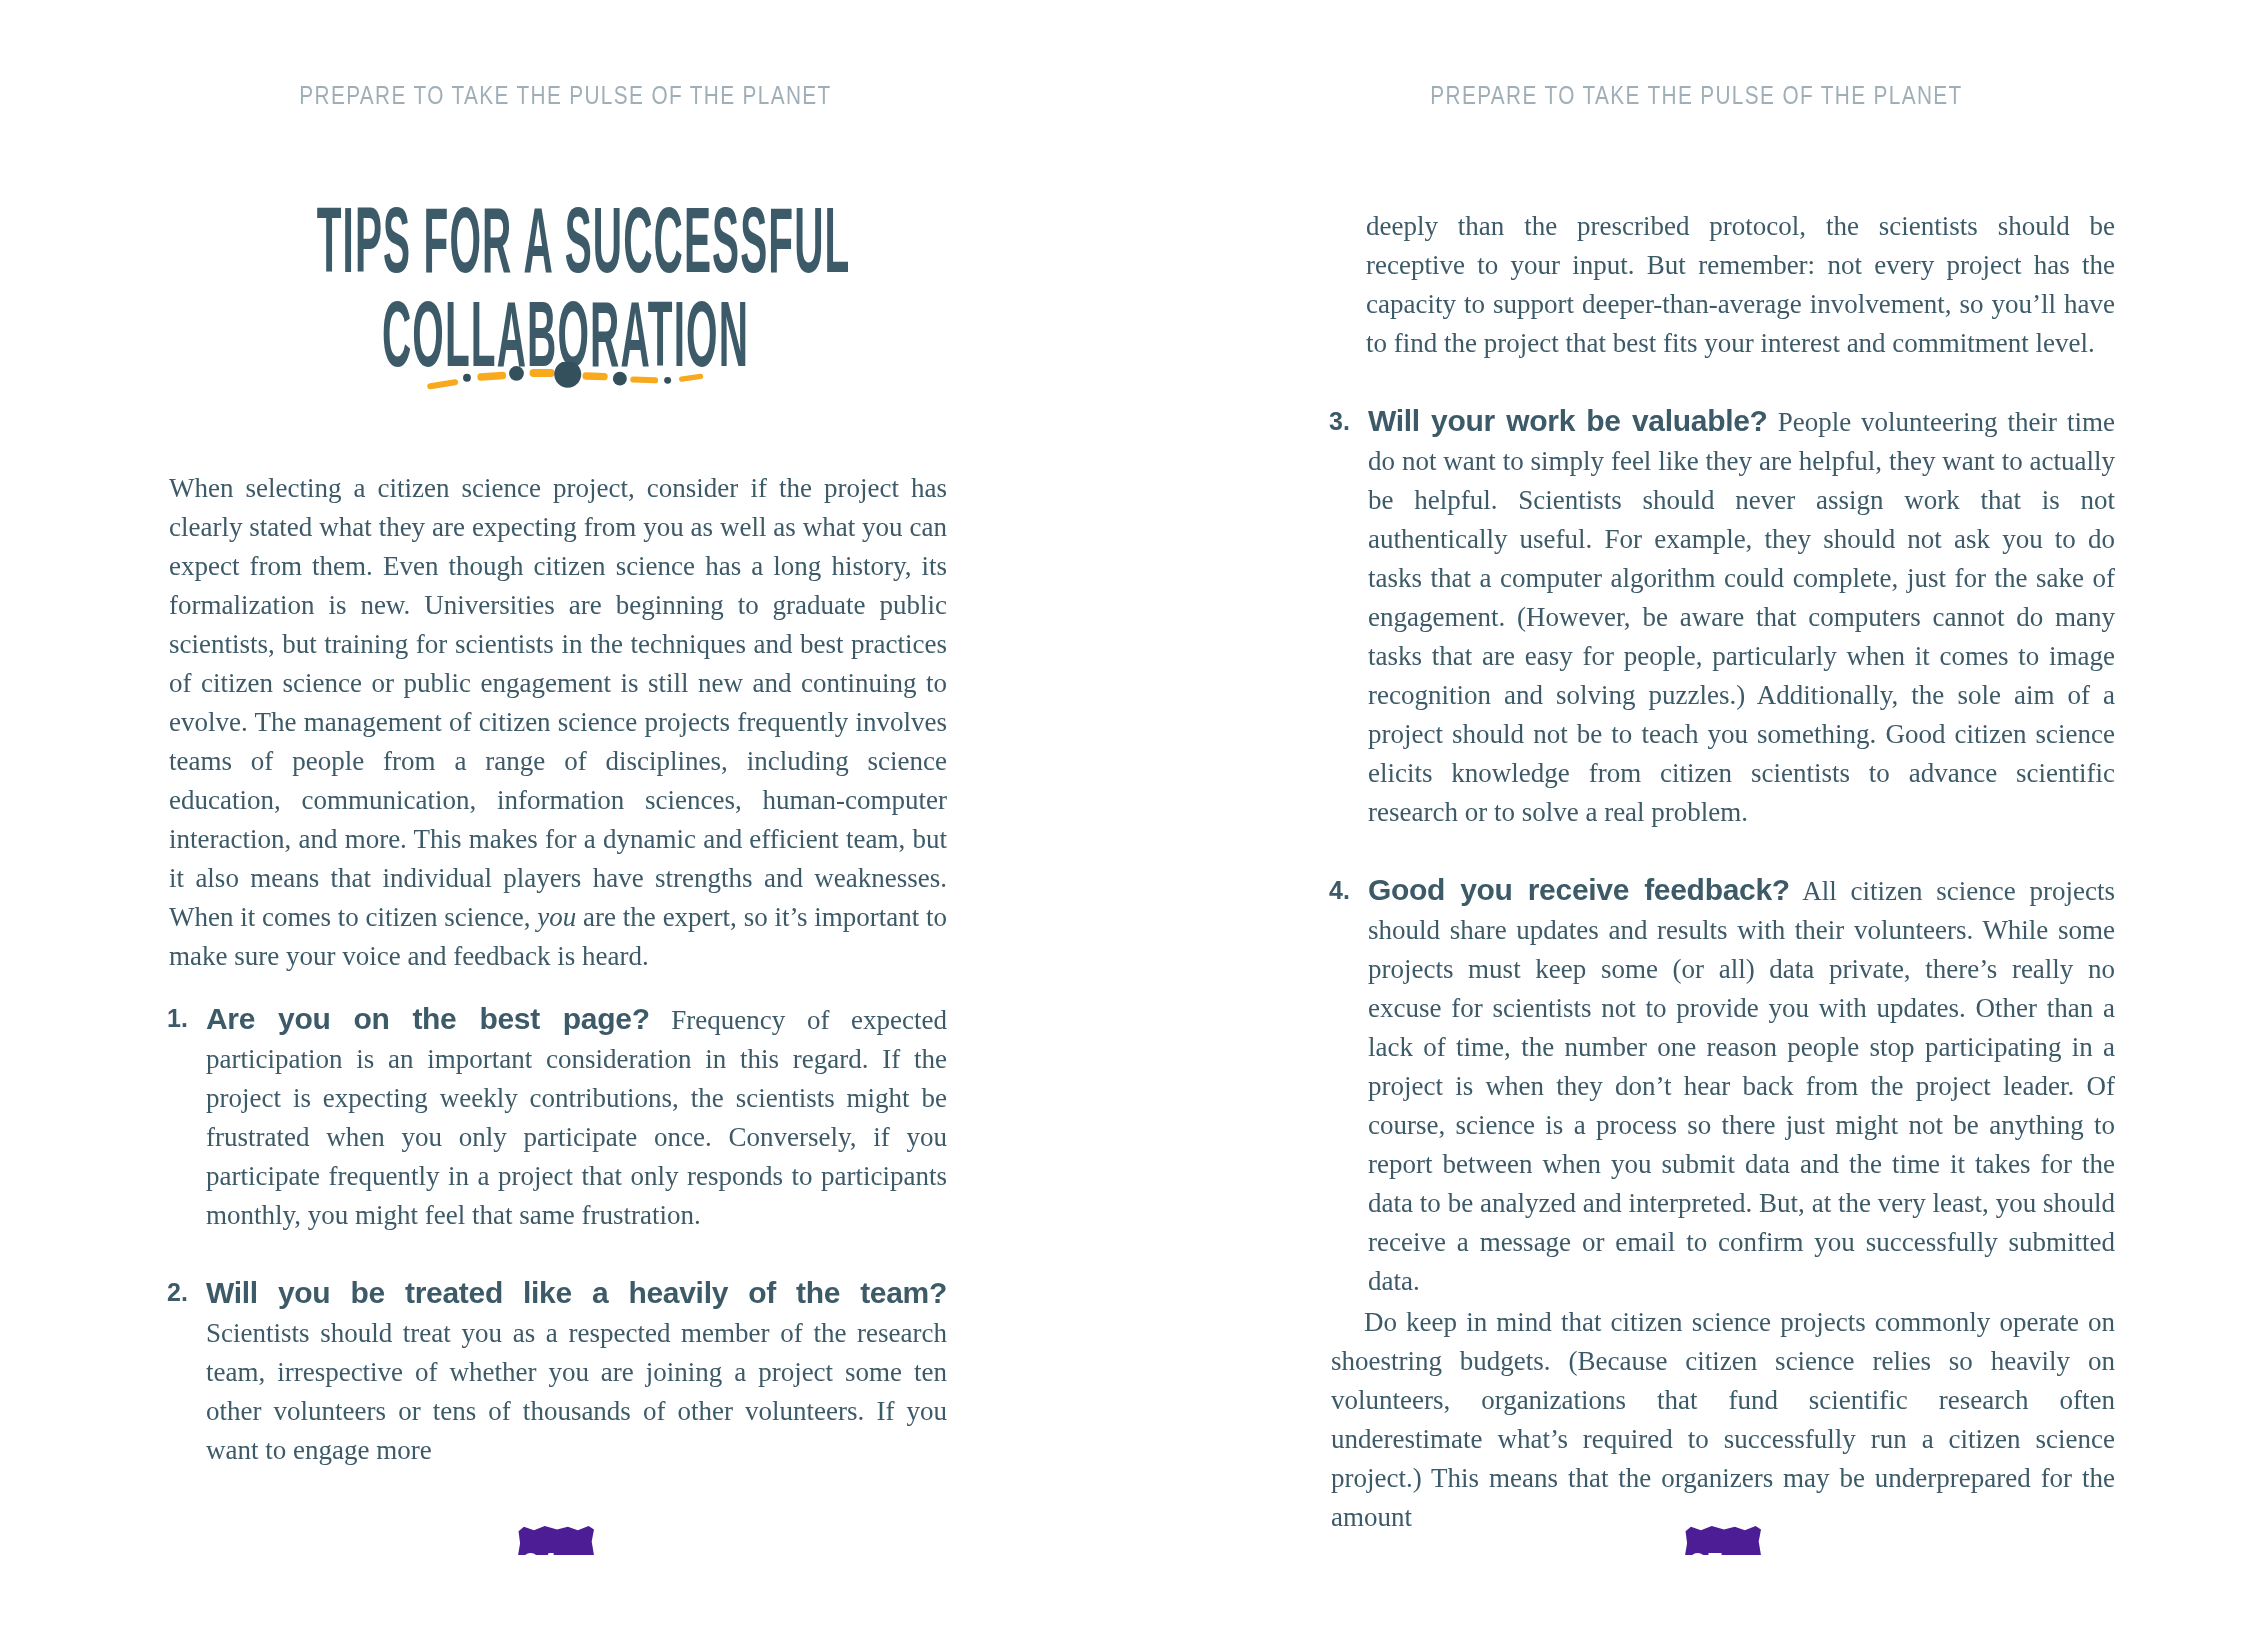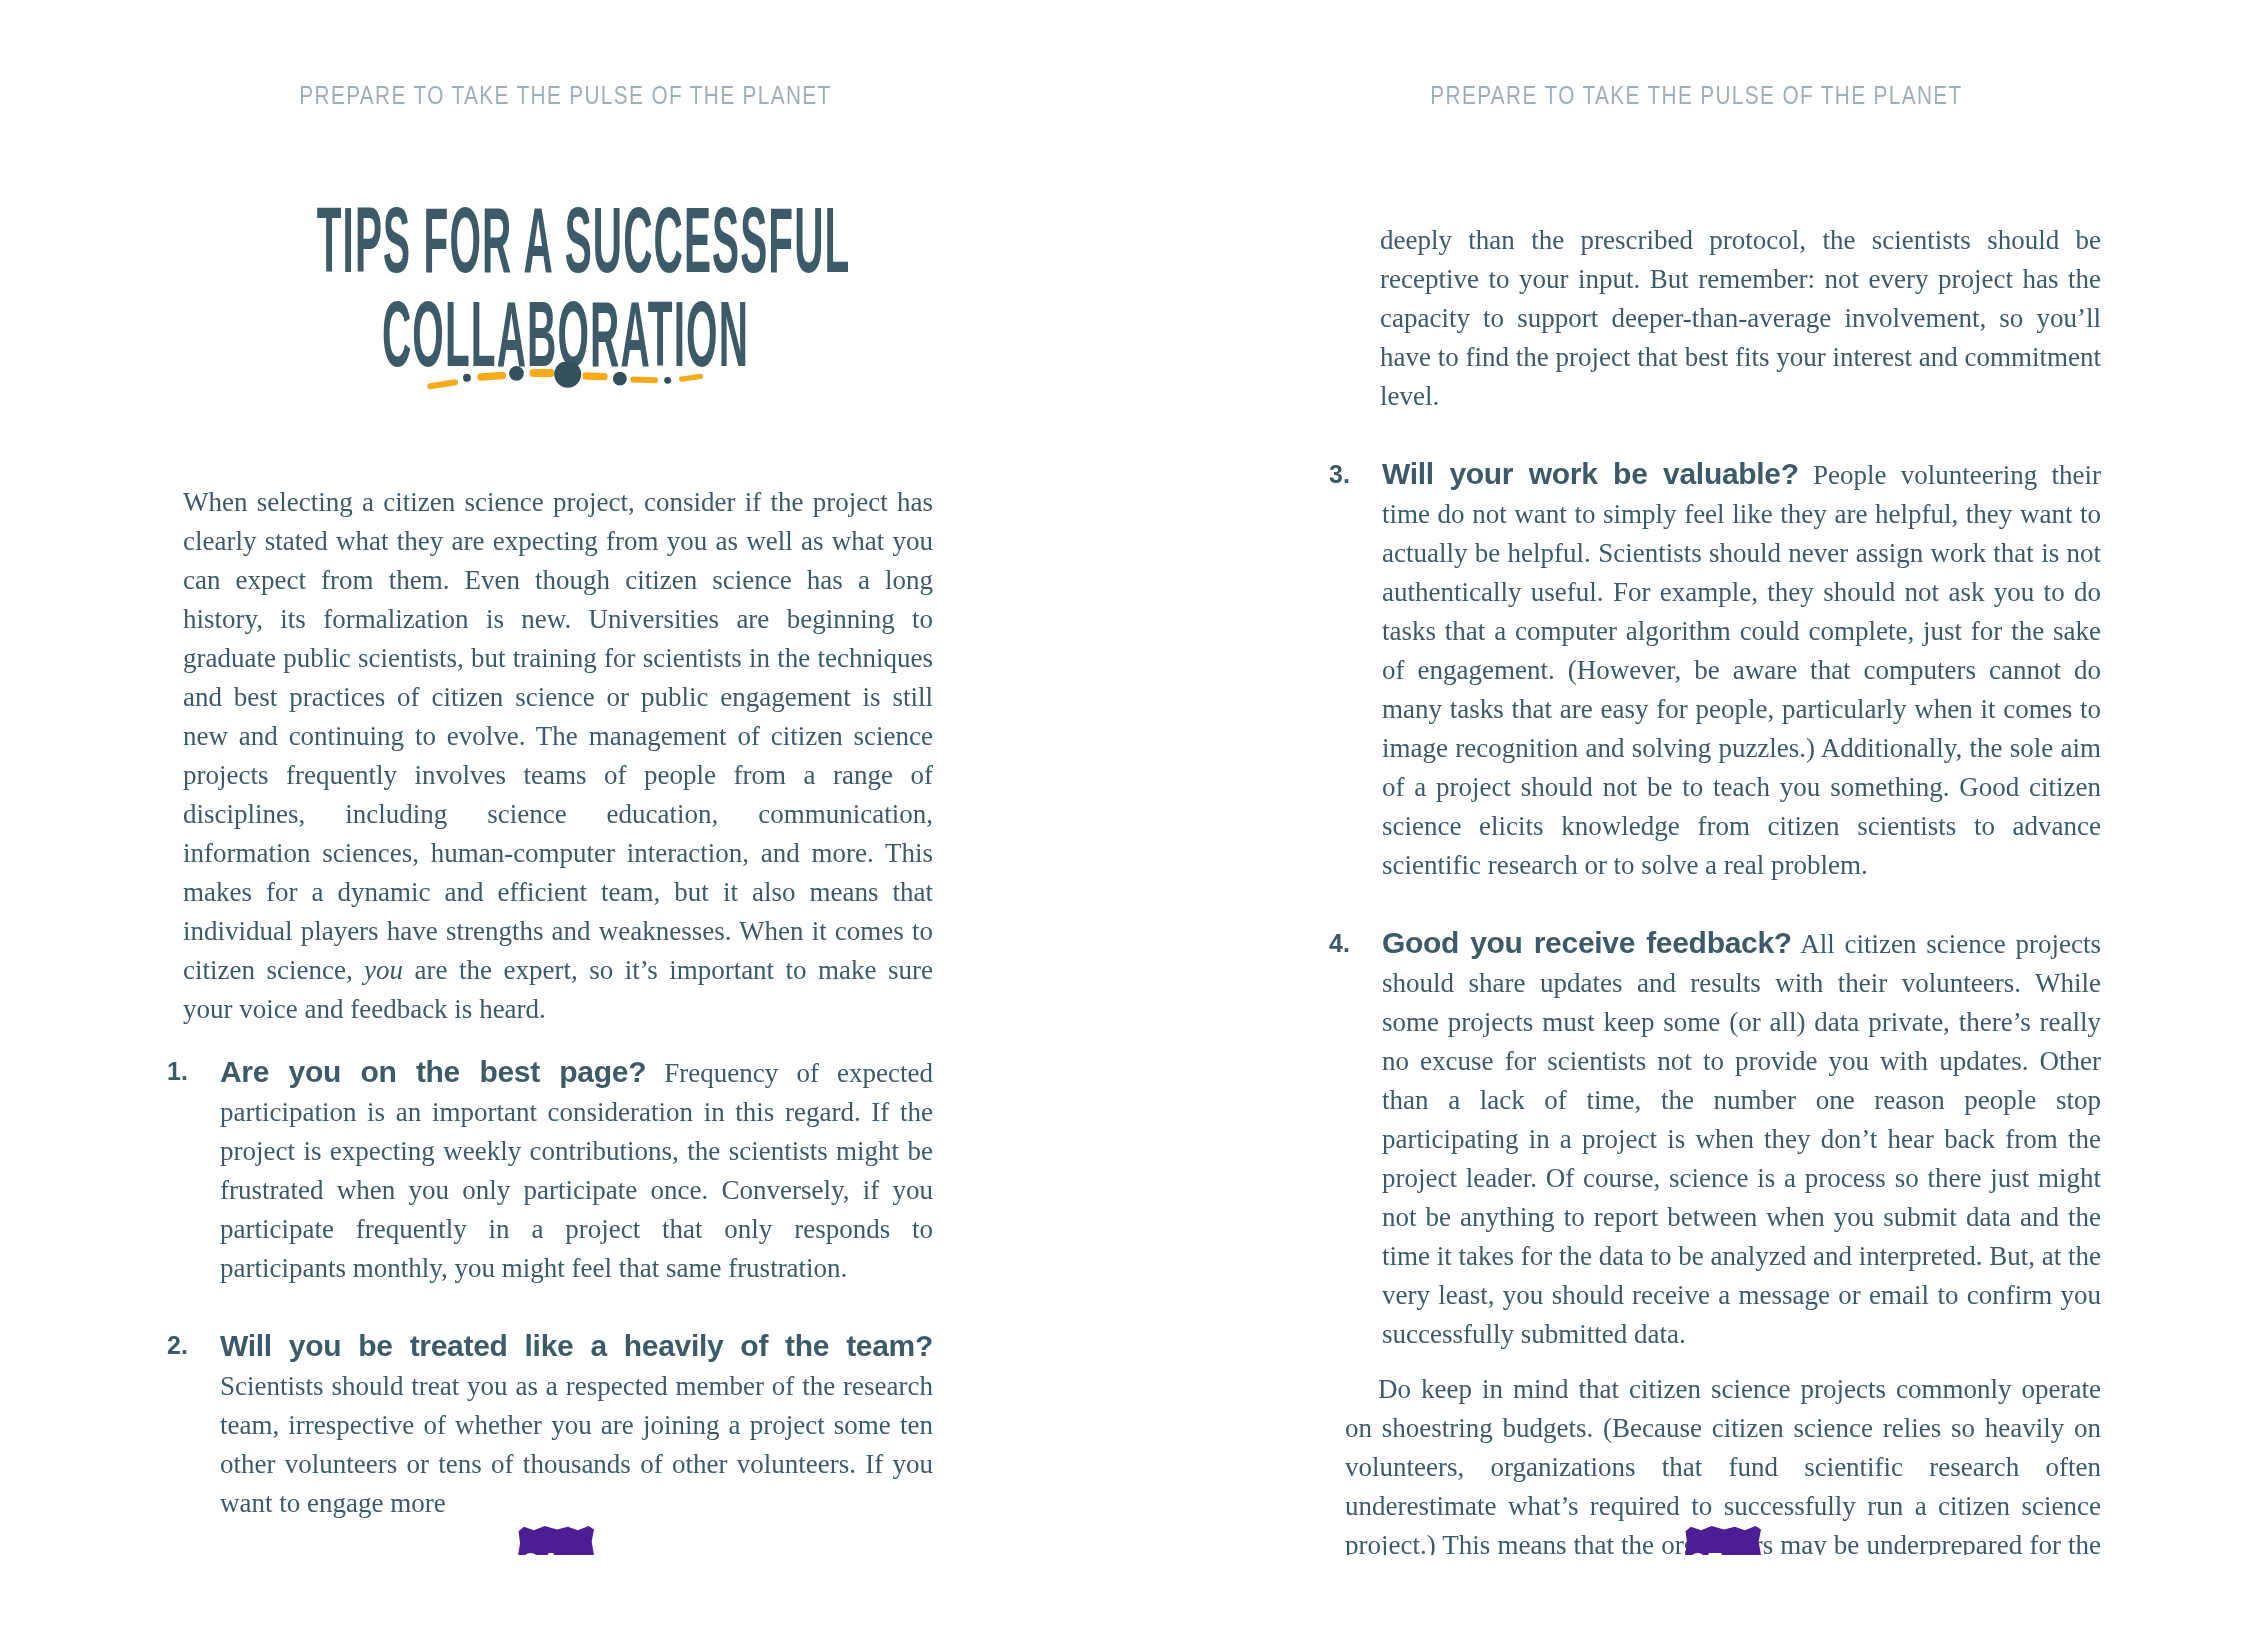--- a/index.html
+++ b/index.html
@@ -27,21 +27,21 @@
   .chapter-title span{display:block;}
 
   .divider{position:absolute;top:362px;left:50%;transform:translateX(-50%);}
 
   .column{
     position:absolute;font-size:27px;line-height:39px;text-align:justify;
   }
   .page-left  .column{left:167px;top:467px;width:782px;}
   .page-right .column{left:198px;top:205px;width:788px;}
 
-  .column p{margin:16px;}
+  .column p{margin:2px;}
   .lead-in{text-indent:35px;}
   .cont{padding-left:35px;}
   .closing{margin-top:37px;text-indent:33px;}
 
   .item{position:relative;padding-left:37px;margin-top:38px;}
   .item-first{margin-top:22.6px;}
   .num{
     position:absolute;left:0;top:0.9px;
     font-family:"Liberation Sans","DejaVu Sans",sans-serif;
     font-weight:bold;font-size:25px;

